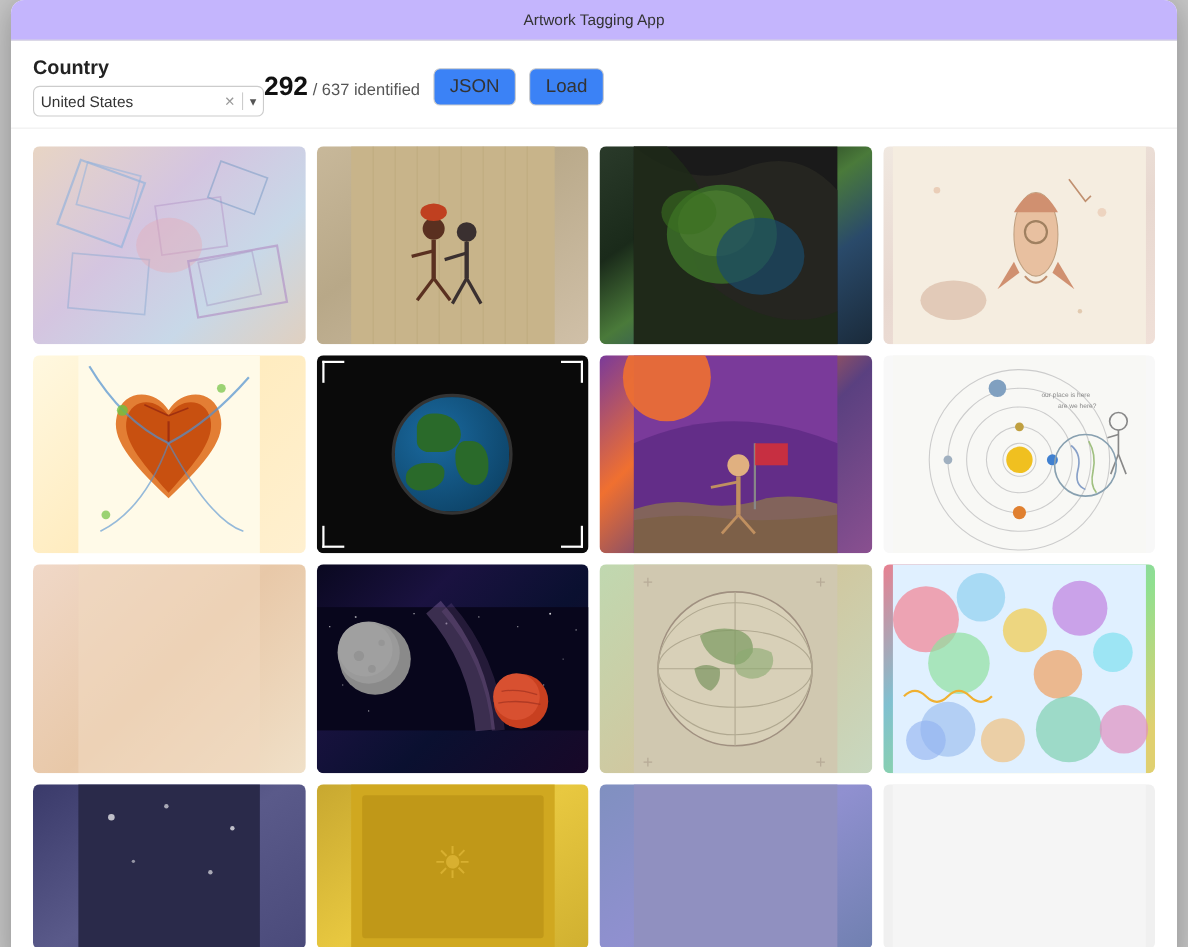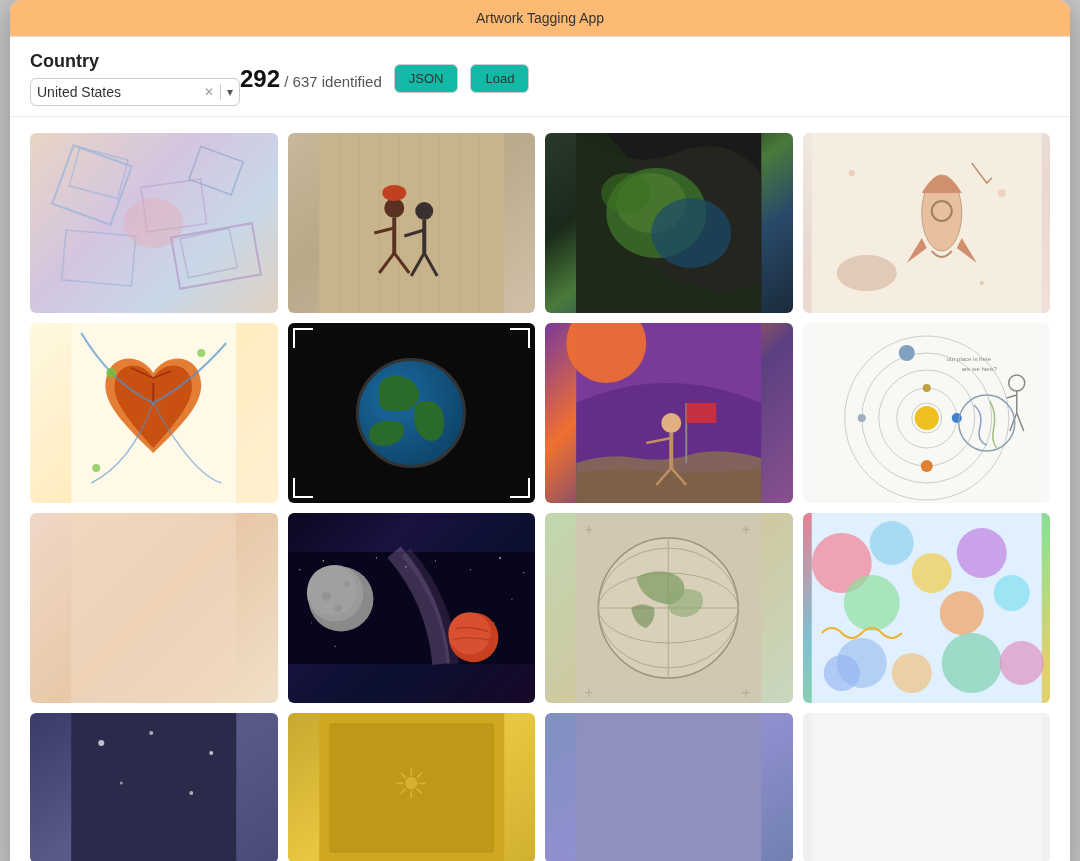--- a/index.html
+++ b/index.html
@@ -15,21 +15,21 @@
       width: 1060px;
       min-height: 841px;
       background: #fff;
       border-radius: 12px;
       box-shadow: 0 4px 32px rgba(0,0,0,0.3);
       overflow: hidden;
       display: flex;
       flex-direction: column;
     }
     .title-bar {
-      background: #fdba74;
+      background: #c4b5fd;
       text-align: center;
       padding: 10px;
       font-size: 14px;
       color: #333;
       border-bottom: 1px solid #ddd;
     }
     .toolbar {
       display: flex;
       align-items: center;
       padding: 14px 20px 10px 20px;
@@ -85,24 +85,24 @@
       color: #555;
     }
     .count-text strong {
       font-size: 24px;
       font-weight: 700;
       color: #111;
     }
     .btn {
       padding: 6px 14px;
       border-radius: 6px;
-      font-size: 13px;
+      font-size: 17px;
       cursor: pointer;
       border: 1px solid #ccc;
-      background: #14b8a6;
+      background: #3b82f6;
       color: #333;
     }
     .gallery {
       flex: 1;
       padding: 16px 20px;
       overflow-y: auto;
       position: relative;
     }
     .gallery-grid {
       display: grid;

